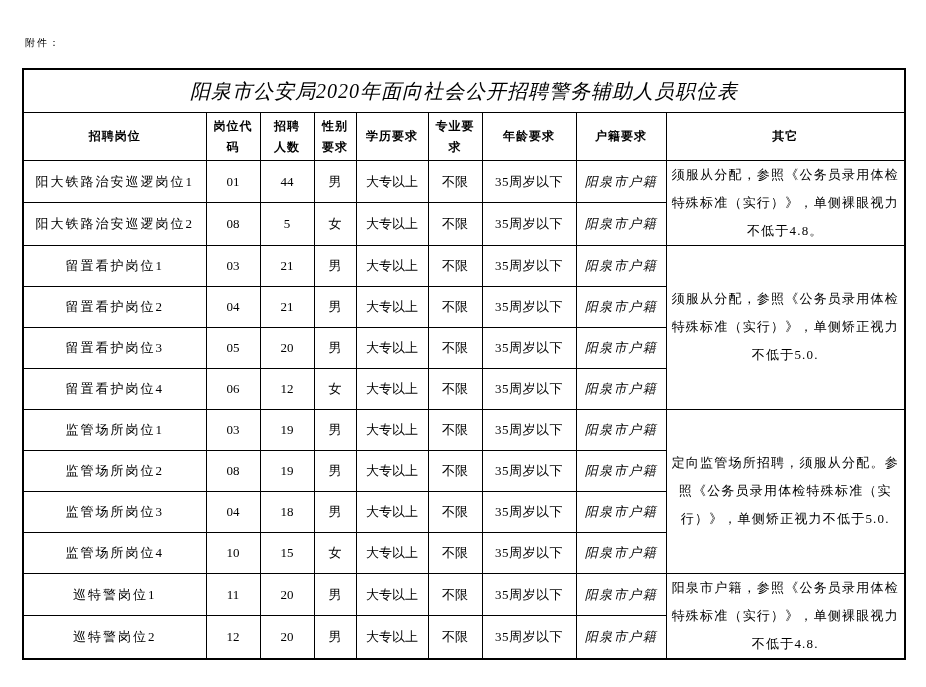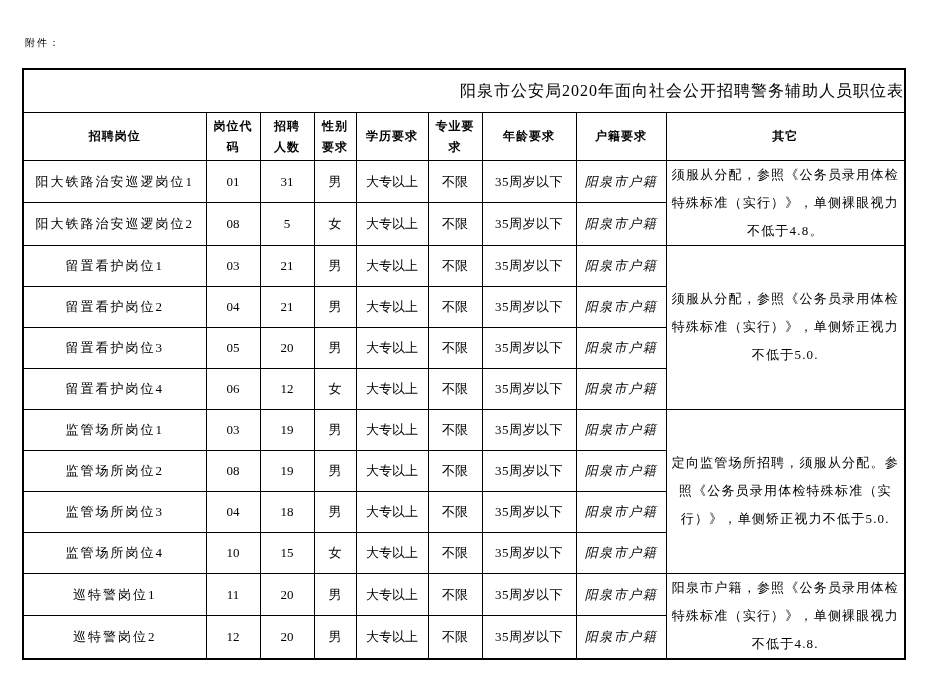--- a/index.html
+++ b/index.html
@@ -34,24 +34,25 @@
     border: 2px solid #000000;
   }
   table.job-table td, table.job-table th {
     border: 1px solid #000000;
     padding: 0;
     overflow: hidden;
     vertical-align: middle;
   }
   td.title-cell {
     height: 42px;
-    text-align: right;
-    font-size: 16px;
+    text-align: center;
+    font-size: 20px;
     font-weight: normal;
     letter-spacing: 1px;
+    font-style: italic;
   }
   th.col-header {
     height: 47px;
     font-size: 12px;
     font-weight: bold;
     text-align: center;
     white-space: pre-line;
     line-height: 1.7;
     letter-spacing: 1px;
   }
@@ -113,21 +114,21 @@
       <th class="col-header">专业要
 求</th>
       <th class="col-header">年龄要求</th>
       <th class="col-header">户籍要求</th>
       <th class="col-header">其它</th>
     </tr>
 
     <tr class="data-row">
       <td class="cell-position">阳大铁路治安巡逻岗位1</td>
       <td>01</td>
-      <td>31</td>
+      <td>44</td>
       <td>男</td>
       <td>大专以上</td>
       <td>不限</td>
       <td class="cell-age">35周岁以下</td>
       <td class="cell-residency">阳泉市户籍</td>
       <td class="cell-notes" rowspan="2">须服从分配，参照《公务员录用体检特殊标准（实行）》，单侧裸眼视力不低于4.8。</td>
     </tr>
     <tr class="data-row">
       <td class="cell-position">阳大铁路治安巡逻岗位2</td>
       <td>08</td>

